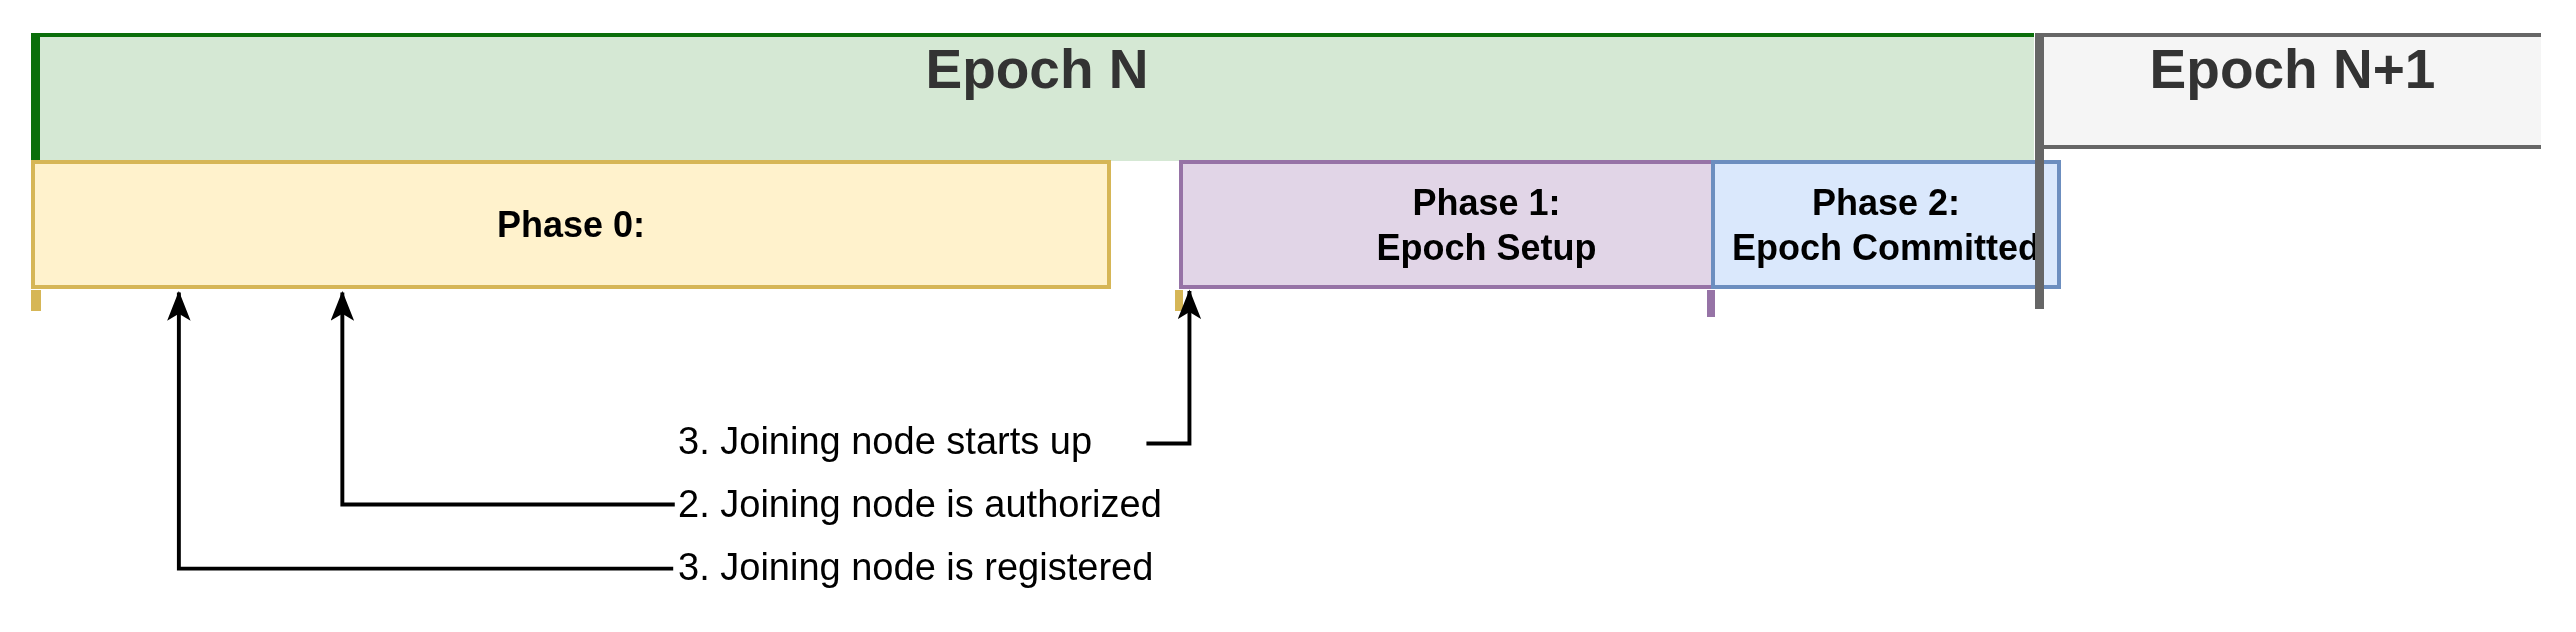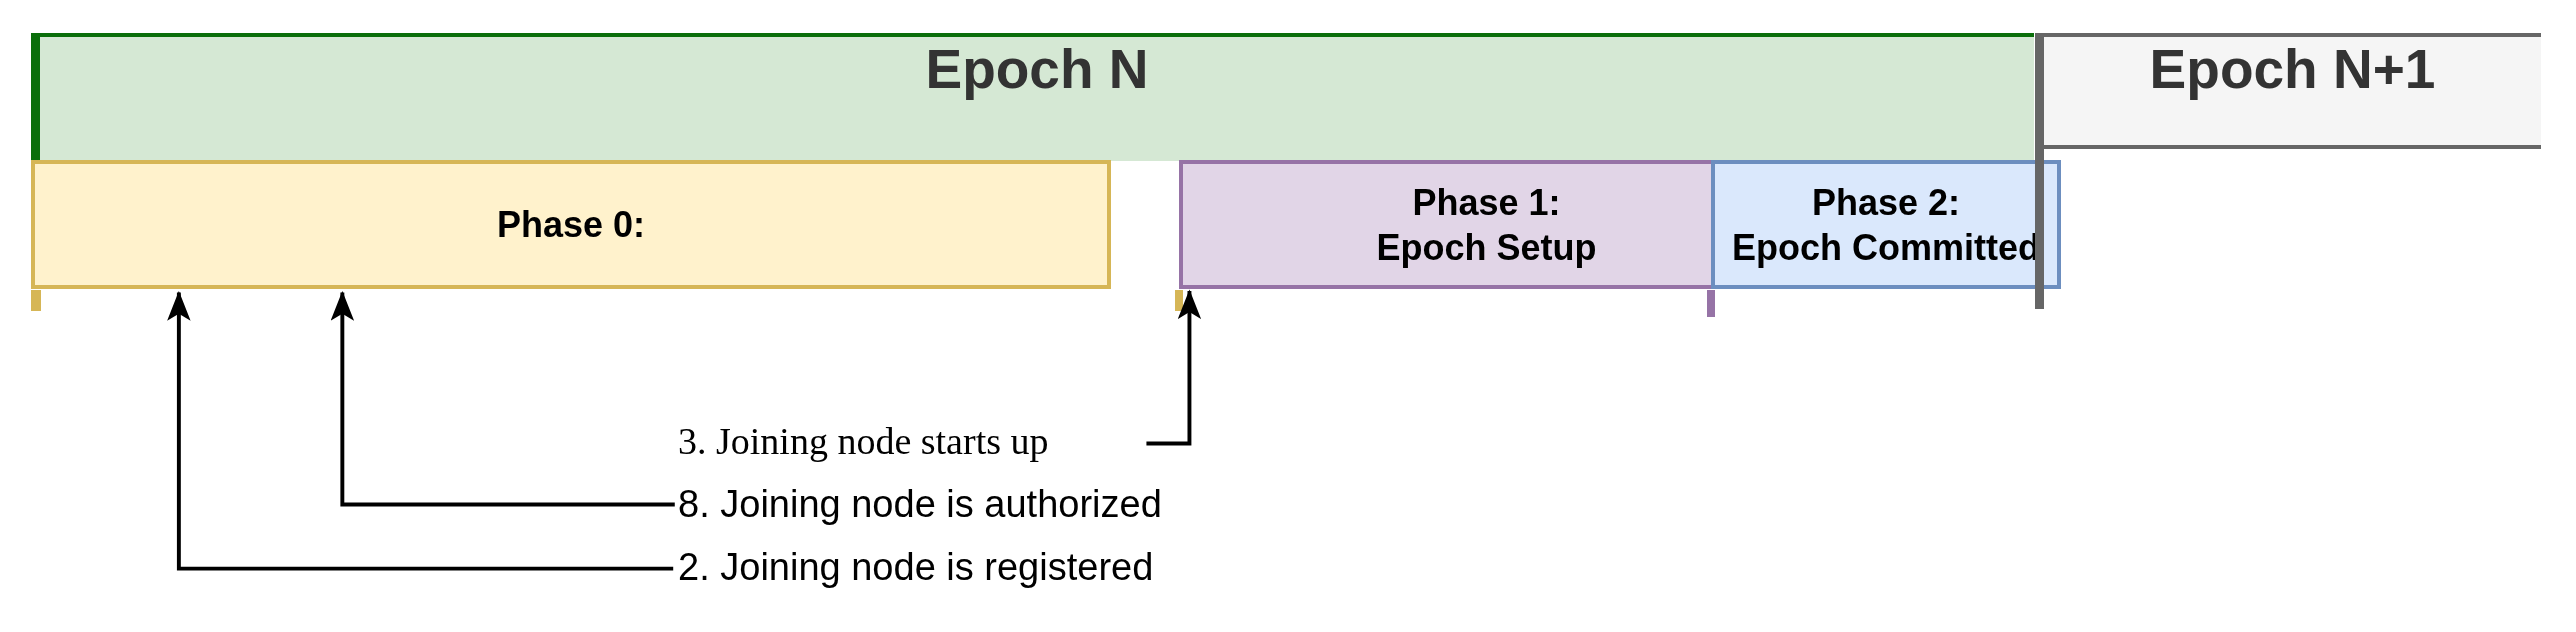--- a/index.html
+++ b/index.html
@@ -100,21 +100,21 @@
   .annotation-label {
     position: absolute;
     left: 678px;
     height: 44px;
     display: flex;
     align-items: center;
     font-size: 38px;
     color: var(--label-text);
     white-space: nowrap;
   }
-  .annotation-label.l3 { top: 419px; font-family: Liberation Serif, serif; }
+  .annotation-label.l3 { top: 419px; }
   .annotation-label.l2 { top: 482px; }
   .annotation-label.l1 { top: 545px; }
 </style>
 </head>
 <body>
 
 <div class="canvas">
 
   <div class="box epoch-n">
     <span class="epoch-title">Epoch N</span>
@@ -149,17 +149,17 @@
       <marker id="arrowhead" markerUnits="userSpaceOnUse" markerWidth="38" markerHeight="30" viewBox="0 0 38 30" refX="36" refY="15" orient="auto">
         <polygon points="38,15 0,0 9,15 0,30" fill="#000000"></polygon>
       </marker>
     </defs>
     <path class="arrow-path" d="M 860 727 L 228 727 L 228 374" marker-end="url(#arrowhead)"></path>
     <path class="arrow-path" d="M 862 645 L 437 645 L 437 374" marker-end="url(#arrowhead)"></path>
     <path class="arrow-path" d="M 1465 567 L 1520 567 L 1520 372" marker-end="url(#arrowhead)"></path>
   </svg>
 
   <div class="annotation-label l3">3. Joining node starts up</div>
-  <div class="annotation-label l2">8. Joining node is authorized</div>
-  <div class="annotation-label l1">2. Joining node is registered</div>
+  <div class="annotation-label l2">2. Joining node is authorized</div>
+  <div class="annotation-label l1">3. Joining node is registered</div>
 
 </div>
 
 
 </body></html>

